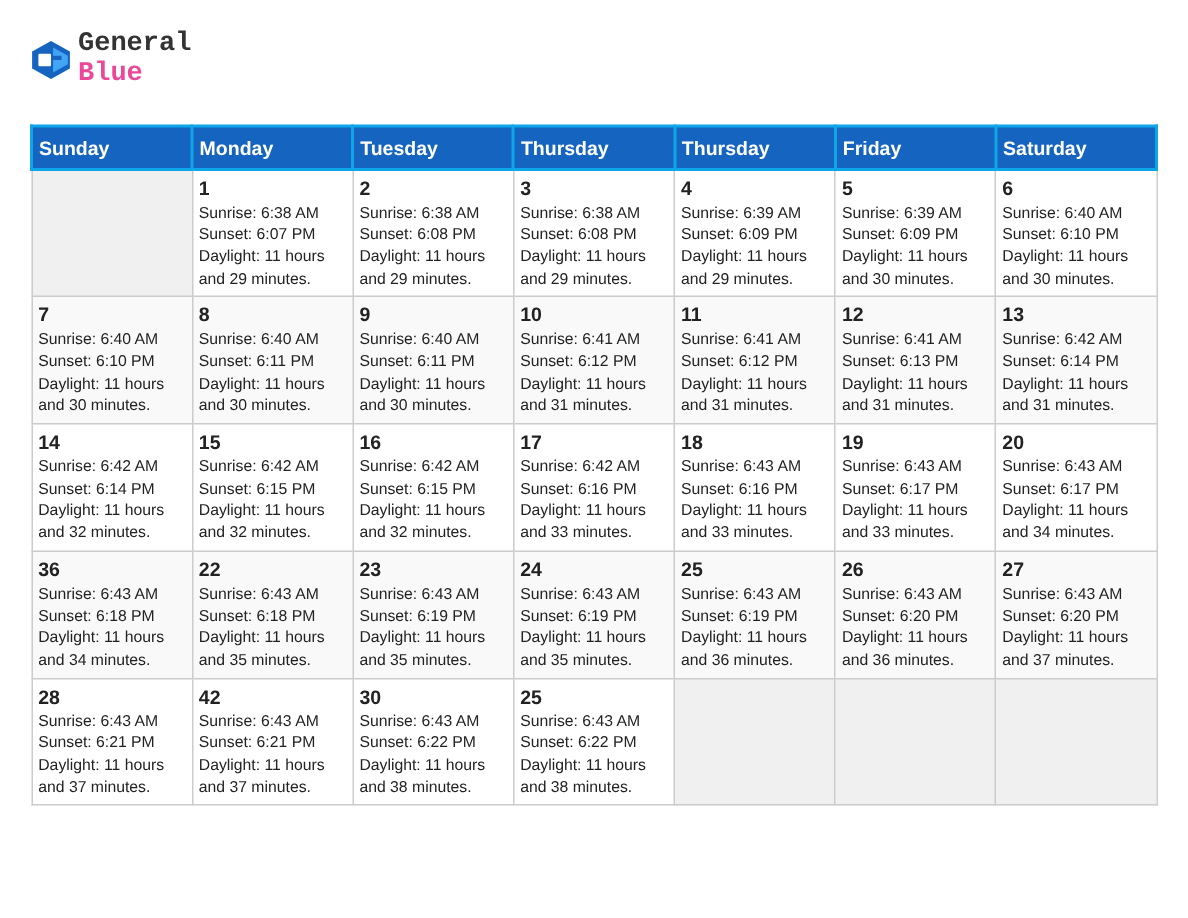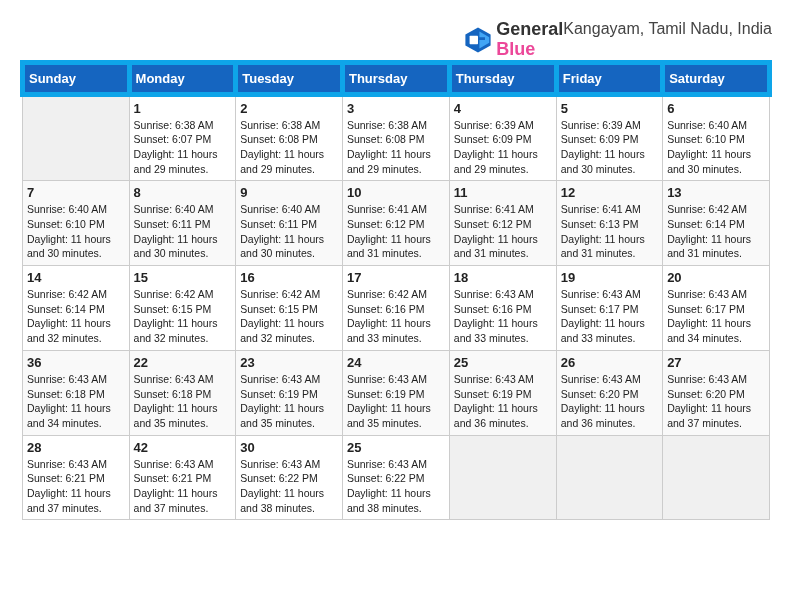--- a/index.html
+++ b/index.html
@@ -5,23 +5,24 @@
     * { box-sizing: border-box; margin: 0; padding: 0; }
     body {
       font-family: Arial, sans-serif;
       background: #fff;
       width: 792px;
       min-height: 612px;
       padding: 20px;
     }
     .header-section {
       display: flex;
-      justify-content: flex-end;
+      justify-content: flex-start;
       align-items: flex-start;
-      margin-bottom: 0;
+      margin-bottom: 23px;
+      font-family: Liberation Mono, monospace;
     }
     .logo {
       display: flex;
       align-items: center;
       gap: 4px;
     }
     .logo-text {
       font-size: 18px;
       font-weight: bold;
       color: #333;
@@ -49,21 +50,21 @@
       border-collapse: collapse;
       font-size: 11px;
     }
     thead tr th {
       background-color: #1565c0;
       color: #fff;
       padding: 6px 4px;
       text-align: left;
       font-size: 13px;
       font-weight: bold;
-      border: 5px solid #0ea5e9;
+      border: 2px solid #0ea5e9;
     }
     tbody tr td {
       border: 1px solid #ccc;
       padding: 4px 4px;
       vertical-align: top;
       font-size: 10.5px;
       color: #222;
       min-height: 70px;
       width: 108px;
     }
@@ -95,21 +96,20 @@
       <polygon points="20,2 38,12 38,28 20,38 2,28 2,12" fill="#1565c0"></polygon>
       <polygon points="22,8 36,16 36,24 22,32 22,20 30,20 30,16 22,16" fill="#42a5f5"></polygon>
       <rect x="8" y="14" width="12" height="12" rx="1" fill="white"></rect>
     </svg>
     <div class="logo-text">
       <span>General</span><br>
       <span class="blue">Blue</span>
     </div>
   </div>
   <div class="title-section">
-    <div class="subtitle">Kangayam, Tamil Nadu, India</div>
   </div>
 </div>
 
 <table>
   <thead>
     <tr>
     <th>Sunday</th>
         <th>Monday</th>
         <th>Tuesday</th>
         <th>Thursday</th>

